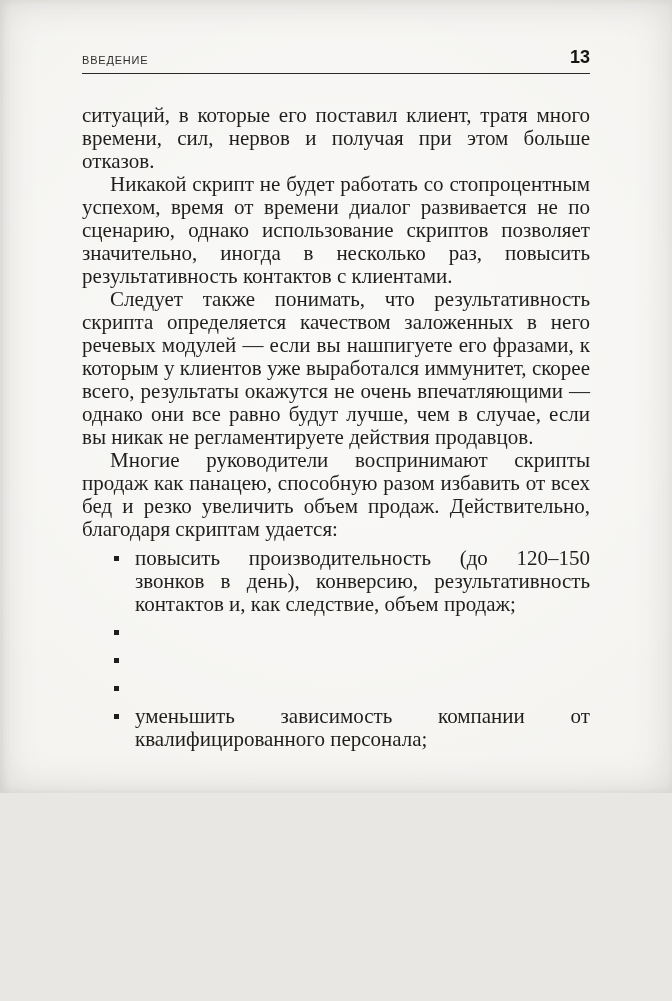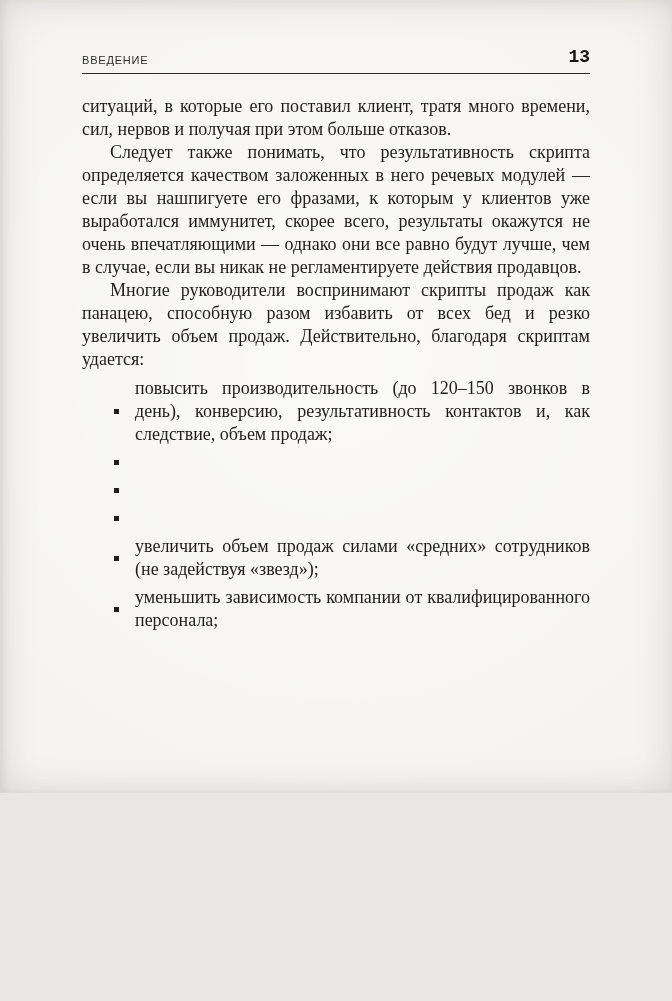--- a/index.html
+++ b/index.html
@@ -30,50 +30,50 @@
     padding-bottom: 7px;
   }
   .section-title {
     font-family: "Liberation Sans", sans-serif;
     font-size: 11px;
     letter-spacing: 0.8px;
     font-weight: 400;
     color: #2e2d2b;
   }
   .page-number {
-    font-family: Liberation Mono, monospace;
+    font-family: Liberation Sans, sans-serif;
     font-size: 18px;
     font-weight: 700;
     line-height: 1;
     color: #161514;
   }
   
   .body-text {
-    margin-top: 21px;
+    margin-top: 30px;
     font-family: "Liberation Serif", "DejaVu Serif", serif;
-    font-size: 18px;
+    font-size: 21px;
     line-height: 23px;
     text-align: justify;
     hyphens: auto;
     -webkit-hyphens: auto;
   }
   .para {
     margin: 0;
     text-indent: 28px;
   }
   .para.no-indent {
     text-indent: 0;
   }
   
   .bullet-list {
     margin-top: 6px;
   }
   .bullet-item {
     display: flex;
-    align-items: center;
+    align-items: flex-start;
     padding-left: 32px;
     margin-bottom: 5px;
   }
   .bullet-marker {
     flex: 0 0 21px;
     position: relative;
     height: 23px;
   }
   .bullet-marker::before {
     content: "";
@@ -94,41 +94,38 @@
 
 <div class="page">
 
   <div class="running-header">
     <span class="section-title">ВВЕДЕНИЕ</span>
     <span class="page-number">13</span>
   </div>
 
   <div class="body-text">
     <p class="para no-indent">ситуаций, в которые его поставил клиент, тратя много времени, сил, нервов и получая при этом больше отказов.</p>
+    <p class="para">Никакой скрипт не будет работать со стопроцентным успехом, время от времени диалог развивается не по сценарию, однако использование скриптов позволяет значительно, иногда в несколько раз, повысить результативность контактов с клиентами.</p>
     <p class="para">Следует также понимать, что результативность скрипта определяется качеством заложенных в него речевых модулей — если вы нашпигуете его фразами, к которым у клиентов уже выработался иммунитет, скорее всего, результаты окажутся не очень впечатляющими — однако они все равно будут лучше, чем в случае, если вы никак не регламентируете действия продавцов.</p>
     <p class="para">Многие руководители воспринимают скрипты продаж как панацею, способную разом избавить от всех бед и резко увеличить объем продаж. Действительно, благодаря скриптам удается:</p>
 
     <div class="bullet-list">
       <div class="bullet-item">
         <span class="bullet-marker"></span>
         <span class="bullet-text">повысить производительность (до 120–150 звонков в день), конверсию, результативность контактов и, как следствие, объем продаж;</span>
       </div>
       <div class="bullet-item">
         <span class="bullet-marker"></span>
       </div>
       <div class="bullet-item">
         <span class="bullet-marker"></span>
       </div>
       <div class="bullet-item">
         <span class="bullet-marker"></span>
       </div>
       <div class="bullet-item">
         <span class="bullet-marker"></span>
-        <span class="bullet-text">увеличить объем продаж силами «средних» сотрудников (не задействуя «звезд»);</span>
-      </div>
-      <div class="bullet-item">
-        <span class="bullet-marker"></span>
         <span class="bullet-text">уменьшить зависимость компании от квалифицированного персонала;</span>
       </div>
     </div>
   </div>
 
 </div>
 
 </body></html>

